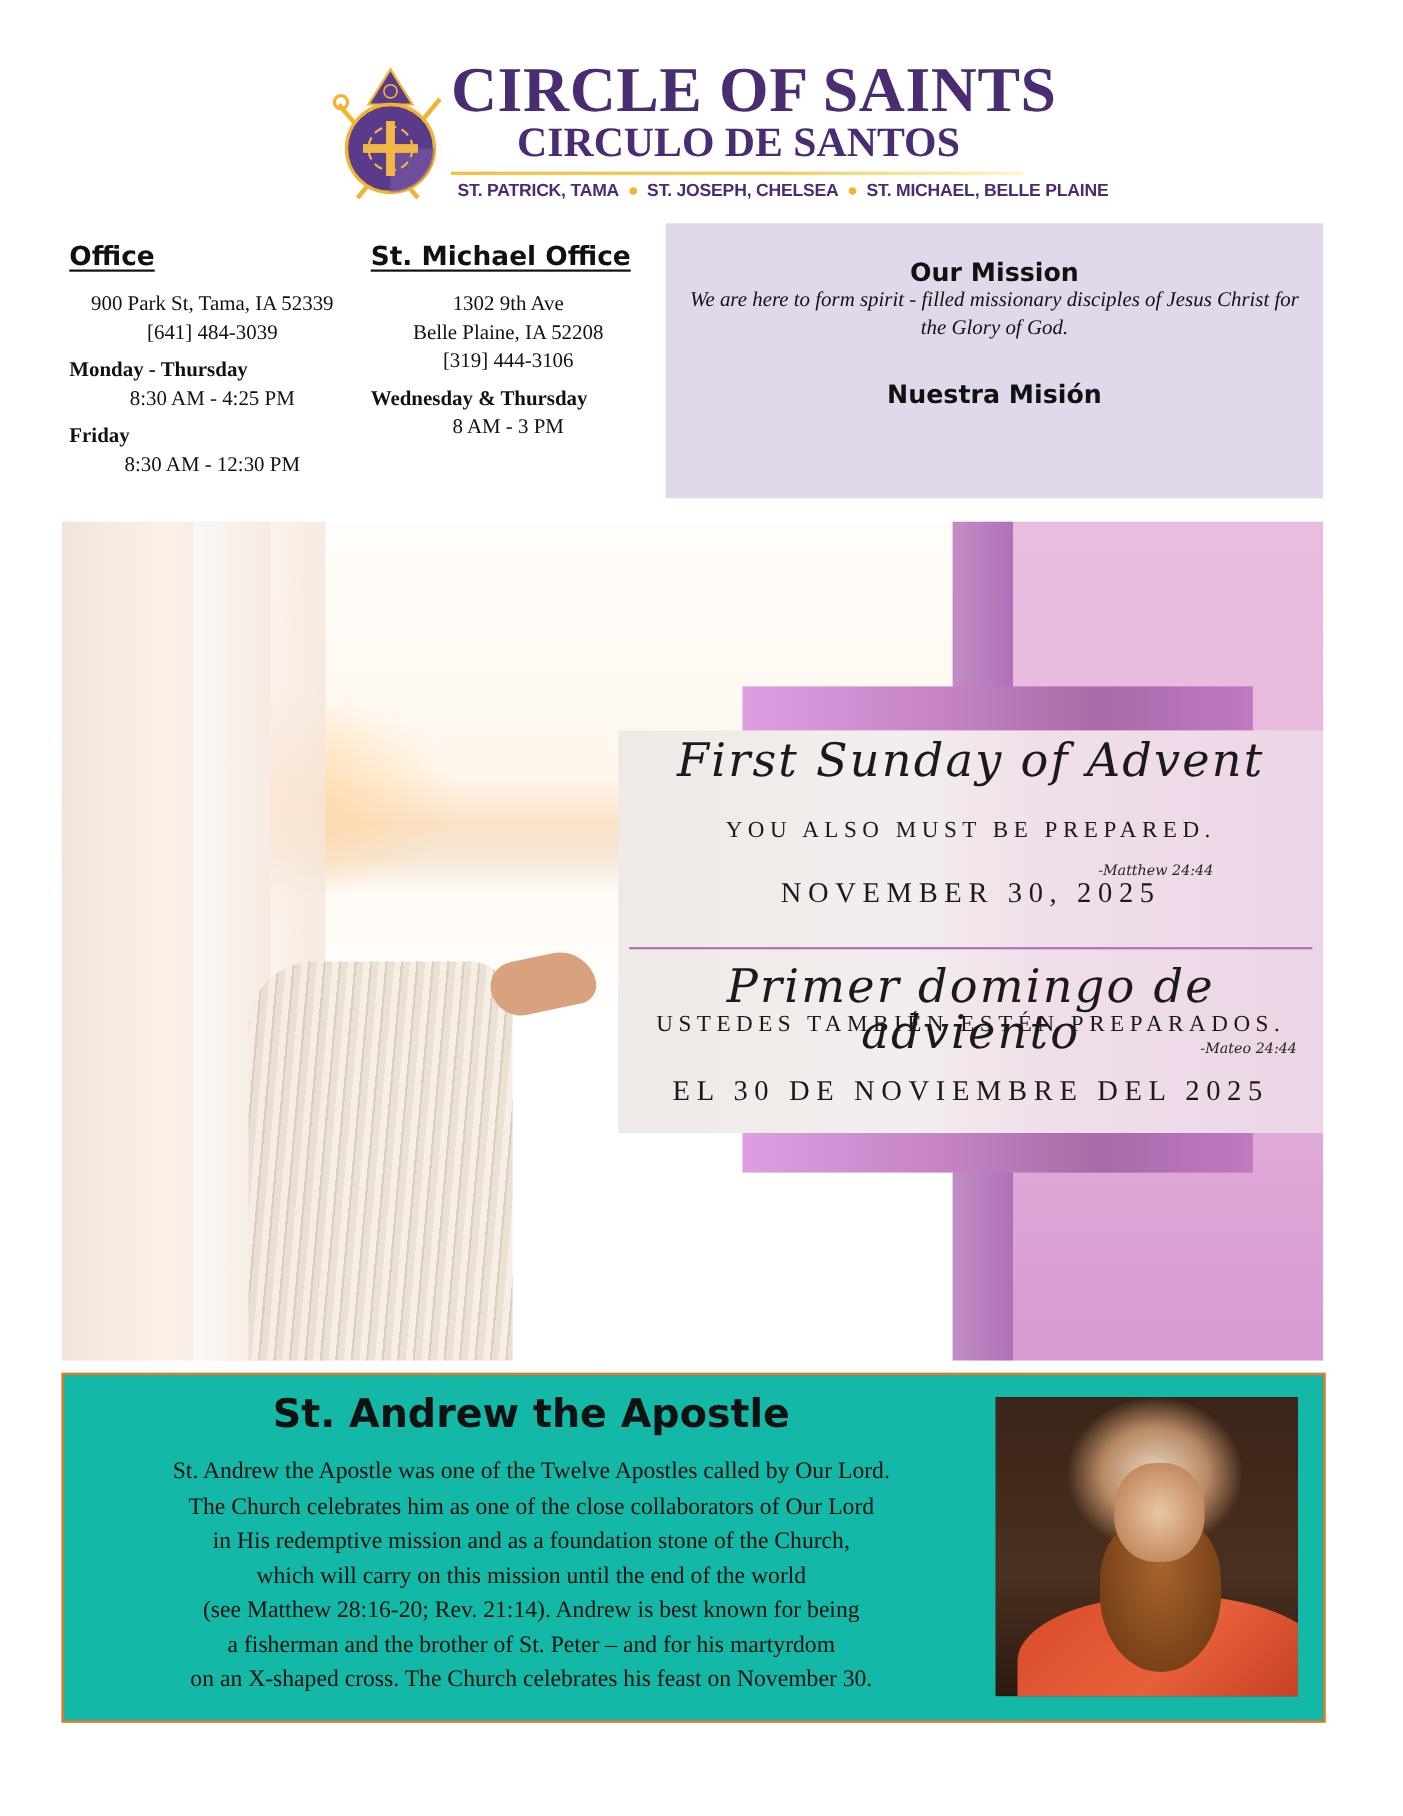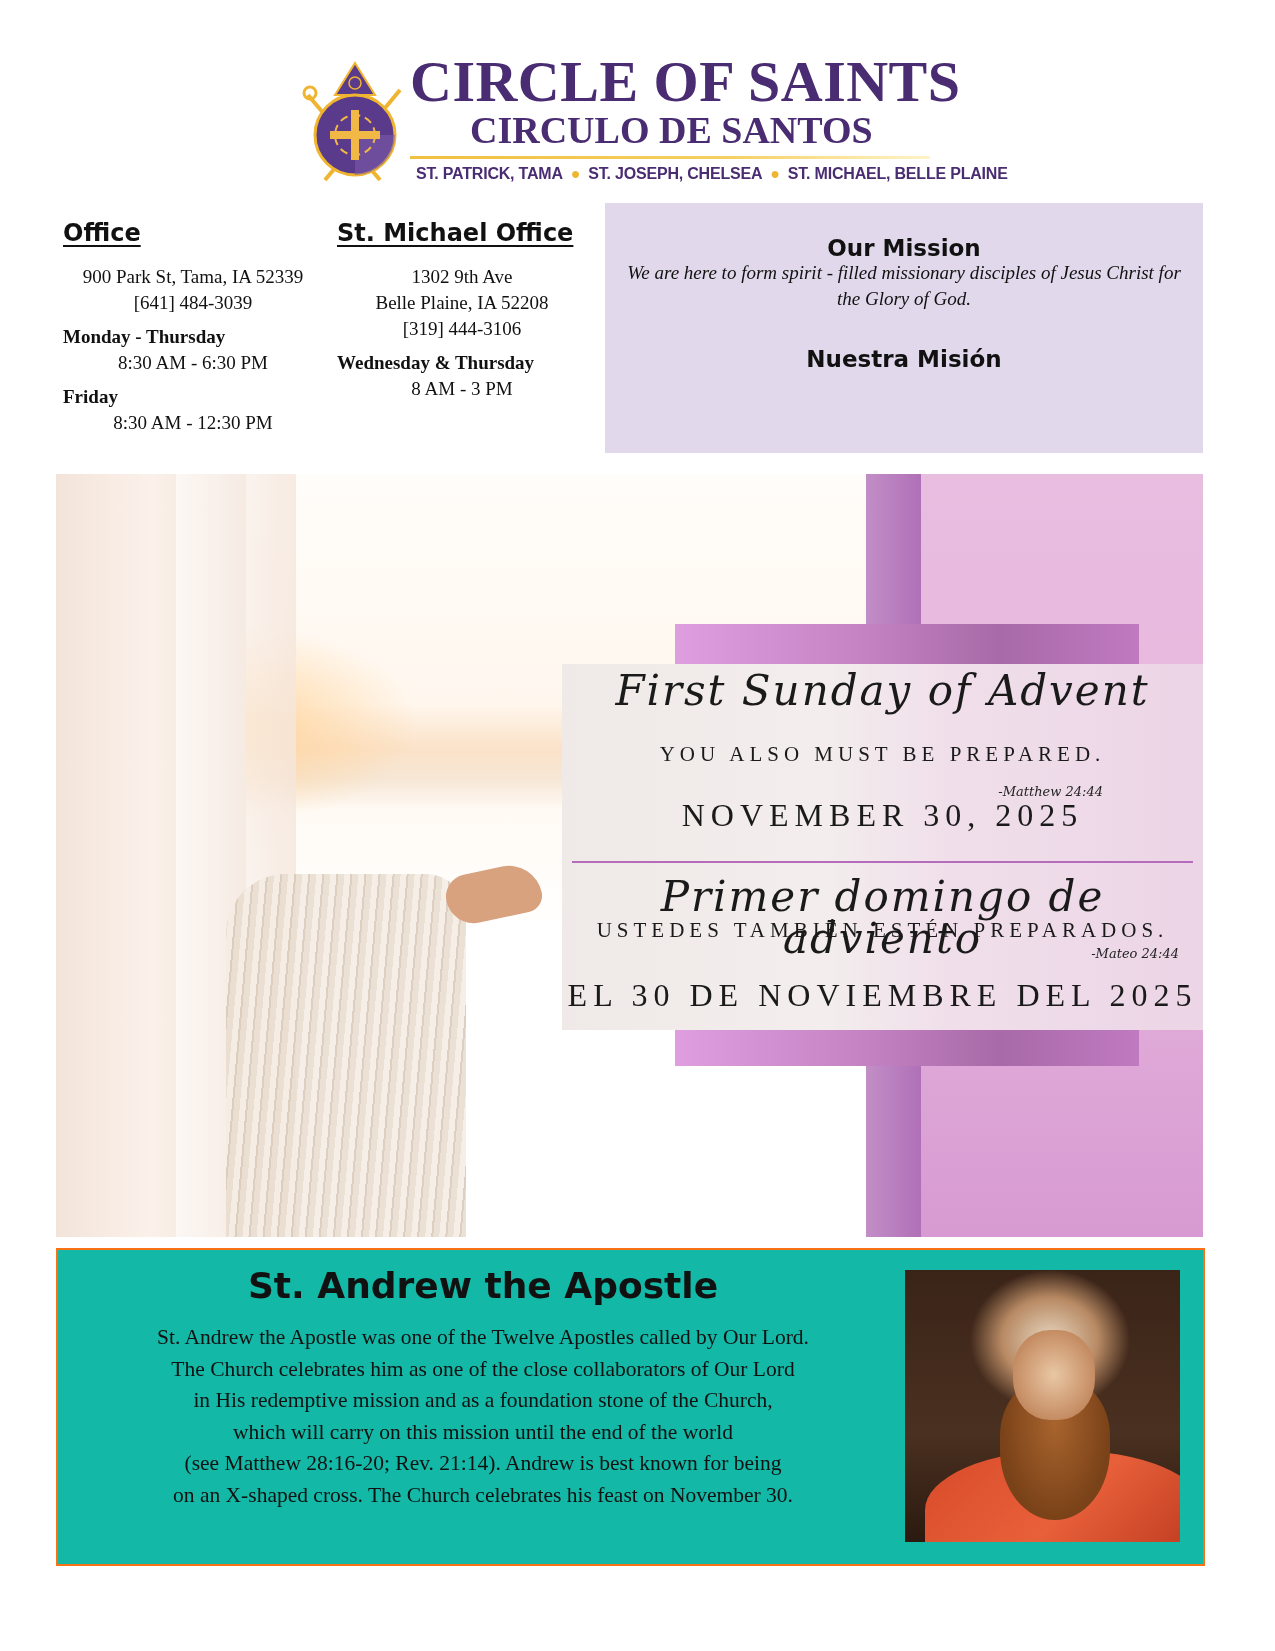--- a/index.html
+++ b/index.html
@@ -41,21 +41,21 @@
   .photo .robe2 { position:absolute; left:120px; top:0; width:120px; height:763px; background:linear-gradient(90deg,rgba(255,255,255,0.6),rgba(245,230,220,0.8)); }
   .photo .sleeve { position:absolute; left:170px; top:400px; width:240px; height:363px; background:repeating-linear-gradient(95deg,#e9ddd0 0 6px,#f5ede4 6px 12px,#d9cabb 12px 14px); border-radius:60px 40px 0 0; opacity:0.9; }
   .photo .hand { position:absolute; left:390px; top:395px; width:95px; height:50px; background:#d8a27e; border-radius:40px 60px 30px 50px; transform:rotate(-12deg); }
   .cross-v { position:absolute; left:810px; top:0; width:55px; height:763px; background:linear-gradient(90deg,#c28ec6,#b070b8); }
   .cross-bg { position:absolute; left:865px; top:0; width:282px; height:763px; background:linear-gradient(180deg,#e8bde0,#e6b6dc 50%,#d79ad2); }
   .cross-bar-top { position:absolute; left:619px; top:150px; width:464px; height:50px; background:linear-gradient(90deg,#de9ee0,#c583c3 40%,#a86aa8 70%,#c07ac0); }
   .cross-bar-bot { position:absolute; left:619px; top:542px; width:464px; height:50px; background:linear-gradient(90deg,#de9ee0,#c583c3 40%,#a86aa8 70%,#c07ac0); }
   .card { position:absolute; left:506px; top:190px; width:641px; height:366px; background:linear-gradient(90deg,#efe9e7 0%,#f3eeed 40%,#f0dfea 60%,#ecd5e6 100%); text-align:center; }
   .card .script { font-family:"DejaVu Serif", serif; font-style:italic; font-size:42px; color:#1a1a1a; line-height:1; letter-spacing:2px; }
   .card .caps { font-family:"Liberation Serif", serif; font-size:21px; letter-spacing:5px; color:#1a1a1a; }
-  .card .date { font-family:"Liberation Serif", serif; font-size:32px; letter-spacing:6px; color:#1a1a1a; }
+  .card .date { font-family:"Liberation Serif", serif; font-size:26px; letter-spacing:6px; color:#1a1a1a; }
   .card .cite { position:absolute; font-family:"DejaVu Serif", serif; font-style:italic; font-size:13px; color:#222; }
   .card .divider { position:absolute; left:10px; right:10px; top:197px; height:2px; background:#b56dbb; }
   .en-script { position:absolute; left:0; right:0; top:6px; }
   .en-caps { position:absolute; left:0; right:0; top:78px; }
   .en-cite { right:100px; top:120px; }
   .en-date { position:absolute; left:0; right:0; top:133px; }
   .es-script { position:absolute; left:0; right:0; top:212px; }
   .es-caps { position:absolute; left:0; right:0; top:254px; }
   .es-cite { right:24px; top:282px; }
   .es-date { position:absolute; left:0; right:0; top:313px; }
@@ -94,21 +94,21 @@
   <div class="logo-parishes">
     <span>ST. PATRICK, TAMA</span><span class="dot">●</span><span>ST. JOSEPH, CHELSEA</span><span class="dot">●</span><span>ST. MICHAEL, BELLE PLAINE</span>
   </div>
 </div>
 
 <div class="office-col col1">
   <h2>Office</h2>
   <span class="line">900 Park St, Tama, IA 52339</span>
   <span class="line">[641] 484-3039</span>
   <span class="hours-label">Monday - Thursday</span>
-  <span class="line">8:30 AM - 6:30 PM</span>
+  <span class="line">8:30 AM - 4:25 PM</span>
   <span class="hours-label">Friday</span>
   <span class="line">8:30 AM - 12:30 PM</span>
 </div>
 
 <div class="office-col col2">
   <h2>St. Michael Office</h2>
   <span class="line">1302 9th Ave</span>
   <span class="line">Belle Plaine, IA 52208</span>
   <span class="line">[319] 444-3106</span>
   <span class="hours-label">Wednesday &amp; Thursday</span>
@@ -146,20 +146,21 @@
 </div>
 
 <div class="saint">
   <h2>St. Andrew the Apostle</h2>
   <div class="body">
     <span>St. Andrew the Apostle was one of the Twelve Apostles called by Our Lord.</span>
     <span>The Church celebrates him as one of the close collaborators of Our Lord</span>
     <span>in His redemptive mission and as a foundation stone of the Church,</span>
     <span>which will carry on this mission until the end of the world</span>
     <span>(see Matthew 28:16-20; Rev. 21:14). Andrew is best known for being</span>
+    <span>a fisherman and the brother of St. Peter – and for his martyrdom</span>
     <span>on an X-shaped cross. The Church celebrates his feast on November 30.</span>
   </div>
   <div class="portrait">
     <div class="robe"></div>
     <div class="beard"></div>
     <div class="face"></div>
   </div>
 </div>
 
 </body></html>

